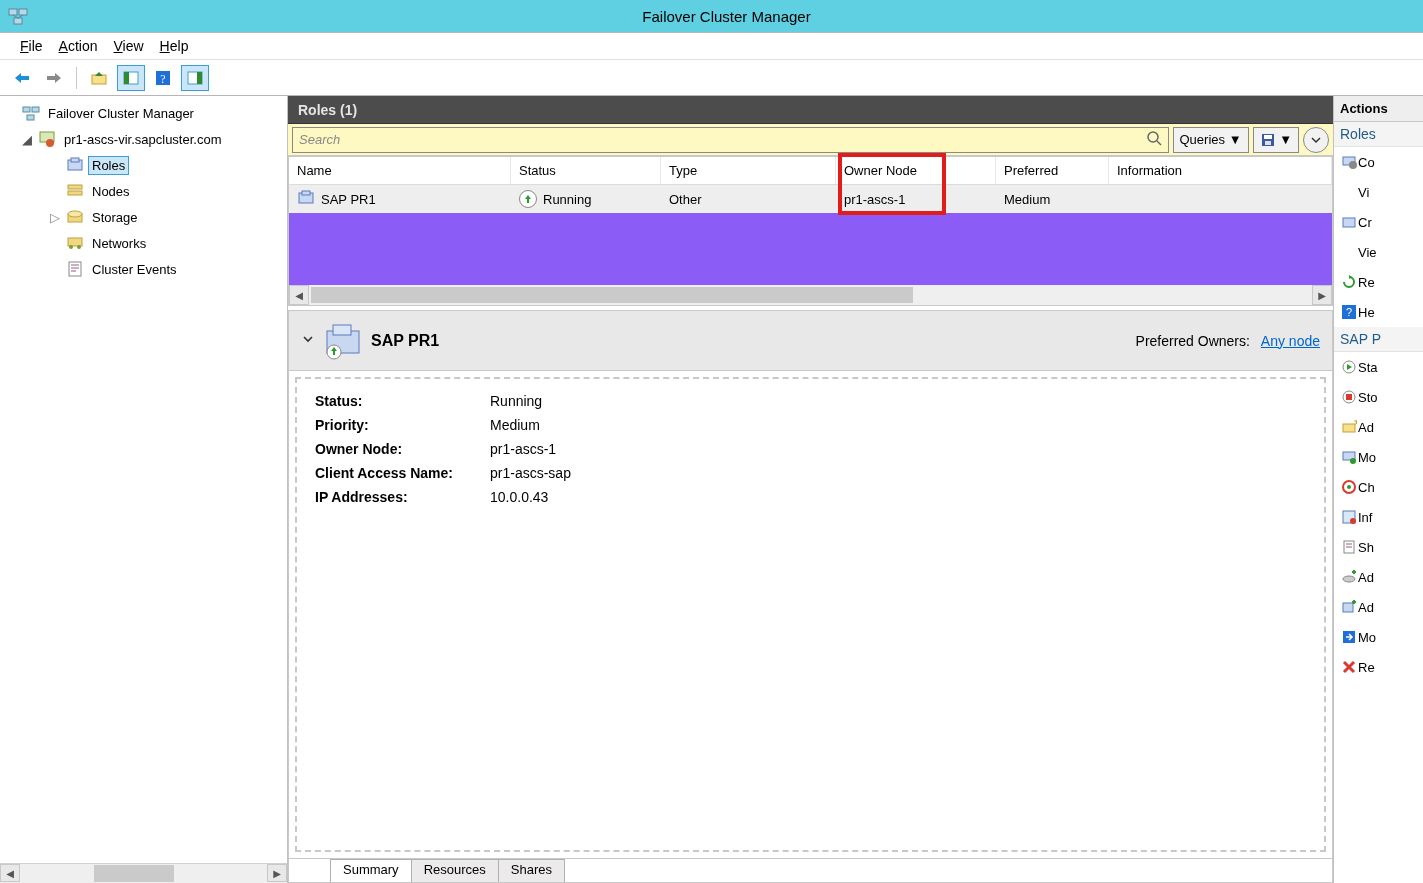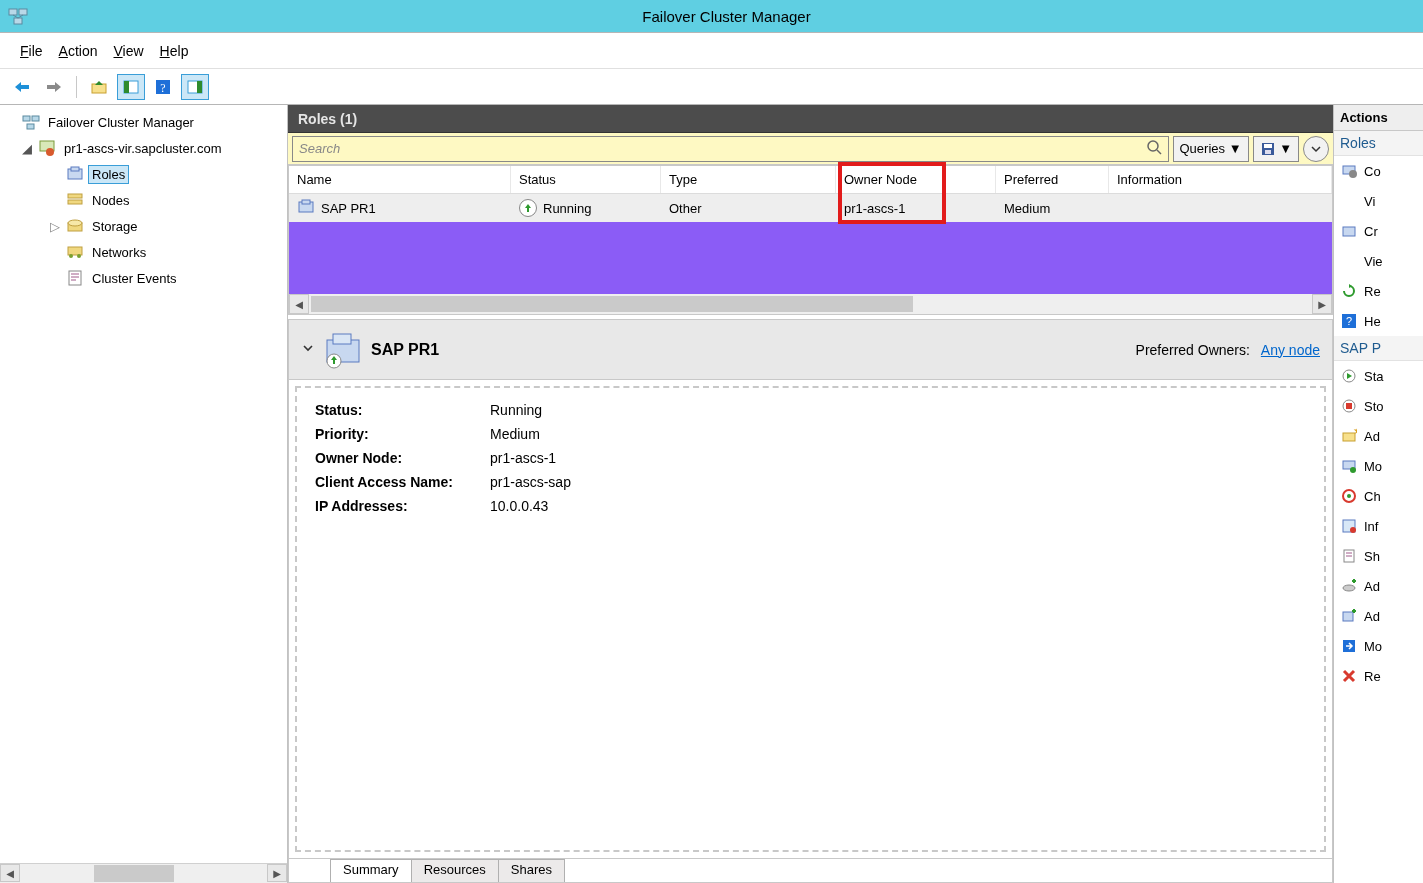--- a/index.html
+++ b/index.html
@@ -25,21 +25,21 @@
   font-size: 14px;
 }
 .titlebar .app-icon { width: 20px; height: 20px; margin-right: 10px; }
 .titlebar .title { flex: 1; text-align: center; font-size: 15px; }
 
 
 .menubar {
   background: #fff;
   border-top: 1px solid #b6b6b6;
   border-bottom: 1px solid #e0e0e0;
-  height: 37px;
+  height: 28px;
   display: flex;
   align-items: center;
   padding-left: 20px;
   gap: 16px;
   font-size: 14px;
 }
 .menubar .menu-item { cursor: default; }
 .menubar .menu-item .ul { text-decoration: underline; }
 
 
@@ -276,21 +276,21 @@
 }
 .actions-group-head {
   background:#f4f4f4;
   color:#1f5b8f;
   padding:4px 6px;
   font-size:14px;
   border-bottom:1px solid #e2e2e2;
 }
 .actions-item {
   display:flex; align-items:center;
-  gap:6px;
+  gap:0;
   padding:4px 6px;
   height:30px;
   overflow:hidden; white-space:nowrap;text-align:right;
 }
 .actions-item .aicon { width:18px; height:18px; display:flex;align-items:center;justify-content:center;}
 
 .rel { position:relative; }
 </style>
 </head>
 <body>

